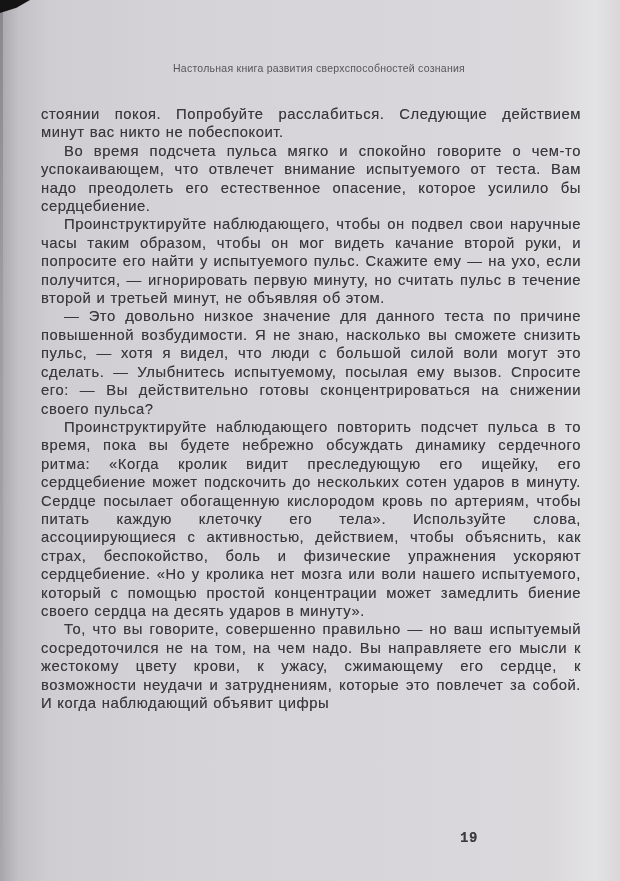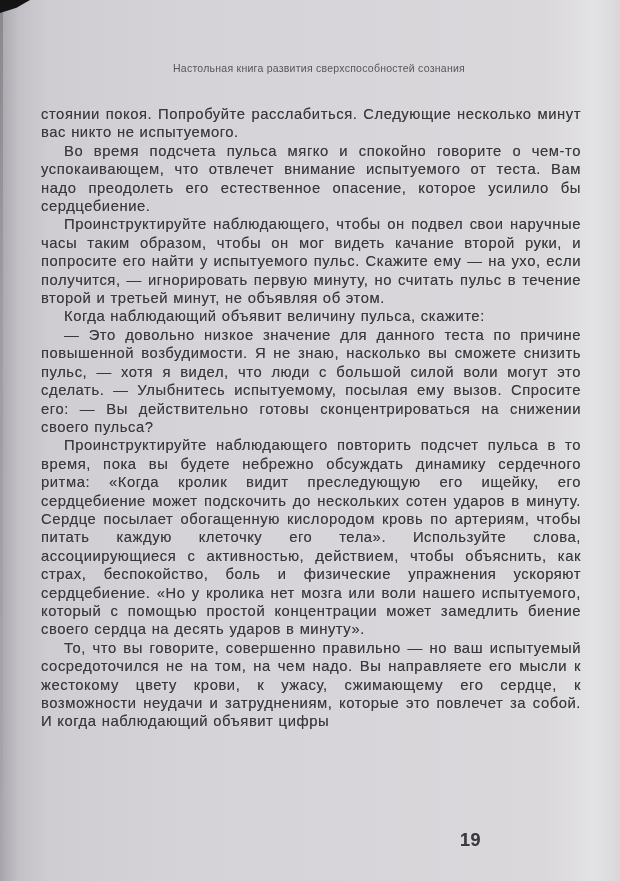--- a/index.html
+++ b/index.html
@@ -61,37 +61,37 @@
   }
   .text-block p {
     margin: 0;
   }
   .text-block p.indent {
     text-indent: 23px;
   }
   .page-number {
     position: absolute;
     top: 830px; left: 460px;
-    font-size: 18px;
+    font-size: 14px;
     font-weight: 700;
     letter-spacing: .5px;
     color: #3b3b3f;
     text-shadow: 0 0 .5px rgba(56,56,60,.5);
+    font-family: Liberation Mono, monospace;
   }
 </style>
 </head>
 <body>
 
 <div class="scan">
   <div class="edge-line-left"></div>
   <div class="corner-mark"></div>
   <div class="running-header">Настольная книга развития сверхспособностей сознания</div>
   <div class="text-block">
-      <p class="">стоянии покоя. Попробуйте расслабиться. Следующие несколько минут вас никто не испытуемого.</p>
+      <p class="">стоянии покоя. Попробуйте расслабиться. Следующие действием минут вас никто не побеспокоит.</p>
       <p class="indent">Во время подсчета пульса мягко и спокойно говорите о чем-то успокаивающем, что отвлечет внимание испытуемого от теста. Вам надо преодолеть его естественное опасение, которое усилило бы сердцебиение.</p>
       <p class="indent">Проинструктируйте наблюдающего, чтобы он подвел свои наручные часы таким образом, чтобы он мог видеть качание второй руки, и попросите его найти у испытуемого пульс. Скажите ему — на ухо, если получится, — игнорировать первую минуту, но считать пульс в течение второй и третьей минут, не объявляя об этом.</p>
-      <p class="indent">Когда наблюдающий объявит величину пульса, скажите:</p>
       <p class="indent">— Это довольно низкое значение для данного теста по причине повышенной возбудимости. Я не знаю, насколько вы сможете снизить пульс, — хотя я видел, что люди с большой силой воли могут это сделать. — Улыбнитесь испытуемому, посылая ему вызов. Спросите его: — Вы действительно готовы сконцентрироваться на снижении своего пульса?</p>
       <p class="indent">Проинструктируйте наблюдающего повторить подсчет пульса в то время, пока вы будете небрежно обсуждать динамику сердечного ритма: «Когда кролик видит преследующую его ищейку, его сердцебиение может подскочить до нескольких сотен ударов в минуту. Сердце посылает обогащенную кислородом кровь по артериям, чтобы питать каждую клеточку его тела». Используйте слова, ассоциирующиеся с активностью, действием, чтобы объяснить, как страх, беспокойство, боль и физические упражнения ускоряют сердцебиение. «Но у кролика нет мозга или воли нашего испытуемого, который с помощью простой концентрации может замедлить биение своего сердца на десять ударов в минуту».</p>
       <p class="indent">То, что вы говорите, совершенно правильно — но ваш испытуемый сосредоточился не на том, на чем надо. Вы направляете его мысли к жестокому цвету крови, к ужасу, сжимающему его сердце, к возможности неудачи и затруднениям, которые это повлечет за собой. И когда наблюдающий объявит цифры</p>
     </div>
   <div class="page-number">19</div>
 </div>
 
 </body></html>

